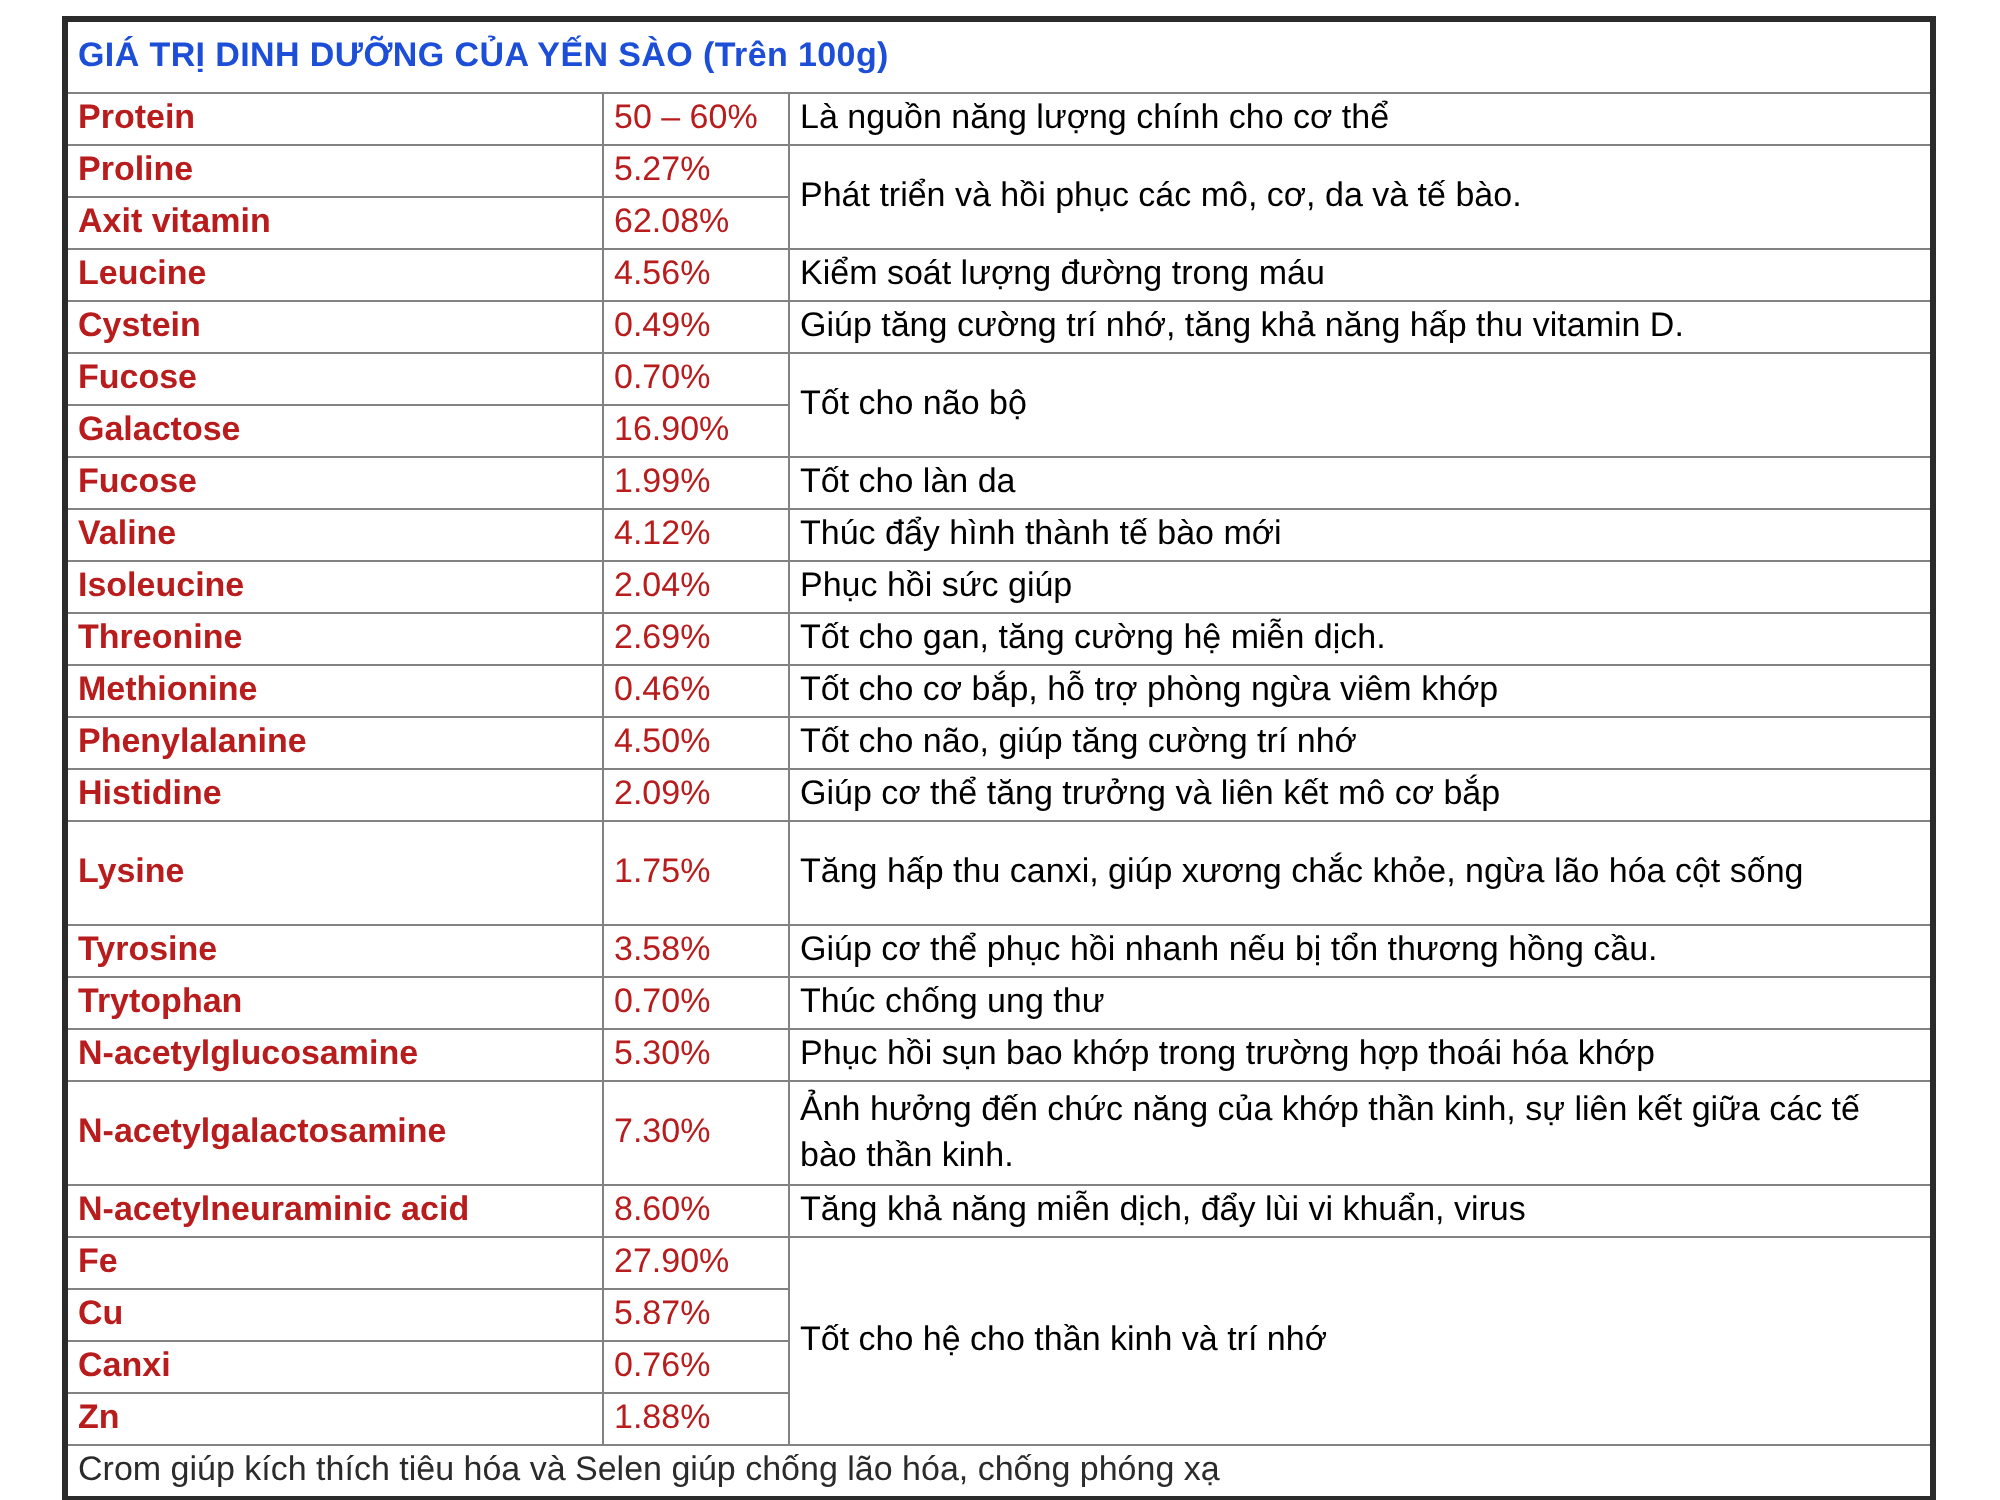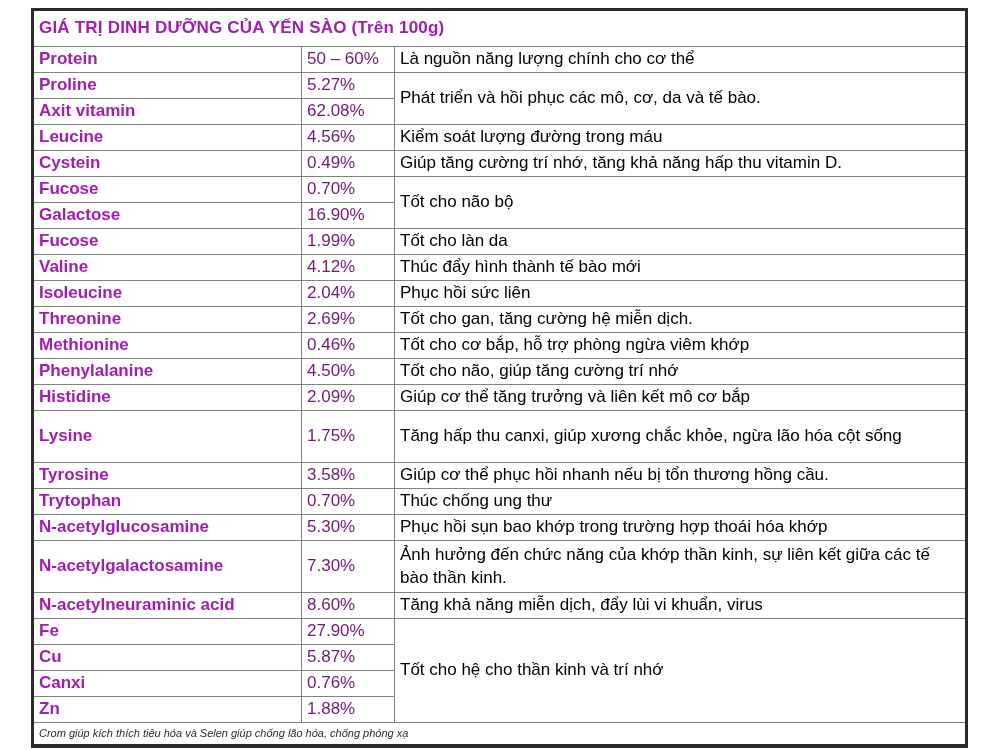--- a/index.html
+++ b/index.html
@@ -29,36 +29,35 @@
     padding: 1px 5px;
     font-size: 17px;
     line-height: 1.35;
     overflow: hidden;
   }
   th.title-cell {
     height: 37px;
     text-align: center;
     font-size: 18px;
     font-weight: bold;
-    color: #a21caf;
+    color: #1d4ed8;
     letter-spacing: 0.2px;
   }
   td.c-name {
     font-weight: bold;
-    color: #a21caf;
+    color: #b91c1c;
   }
   tr.row { height: 26px; }
   tr.row-tall { height: 52px; }
   td.c-desc { color: #000000; }
-  td.c-val { color: #701a75; }
+  td.c-val { color: #b91c1c; }
   tr.footer-row td {
     height: 23px;
-    font-style: italic;
     color: #2b2b2b;
-    font-size: 11px;
+    font-size: 17px;
   }
   col.col-name  { width: 269px; }
   col.col-val   { width: 93px;  }
   col.col-desc  { width: auto;  }
 </style>
 </head>
 <body>
 
 <div class="table-wrap">
   <table class="nutrition">
@@ -112,21 +111,21 @@
           <td class="c-desc">Tốt cho làn da</td>
         </tr>
         <tr class="row">
           <td class="c-name">Valine</td>
           <td class="c-val">4.12%</td>
           <td class="c-desc">Thúc đẩy hình thành tế bào mới</td>
         </tr>
         <tr class="row">
           <td class="c-name">Isoleucine</td>
           <td class="c-val">2.04%</td>
-          <td class="c-desc">Phục hồi sức liên</td>
+          <td class="c-desc">Phục hồi sức giúp</td>
         </tr>
         <tr class="row">
           <td class="c-name">Threonine</td>
           <td class="c-val">2.69%</td>
           <td class="c-desc">Tốt cho gan, tăng cường hệ miễn dịch.</td>
         </tr>
         <tr class="row">
           <td class="c-name">Methionine</td>
           <td class="c-val">0.46%</td>
           <td class="c-desc">Tốt cho cơ bắp, hỗ trợ phòng ngừa viêm khớp</td>

